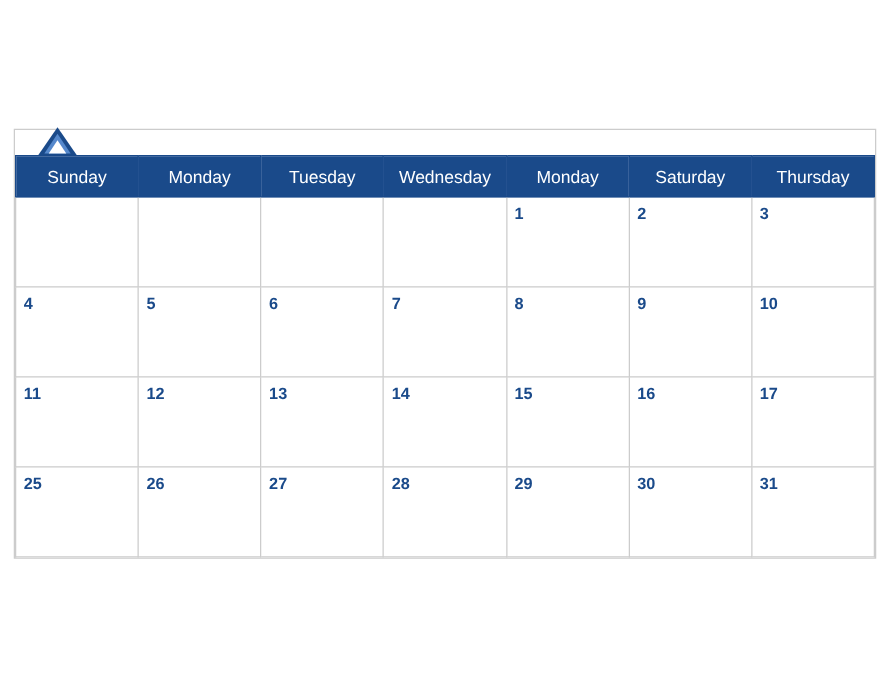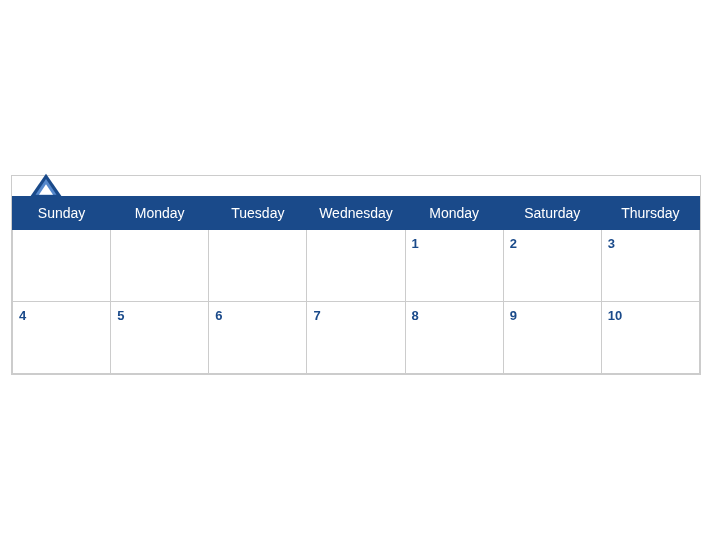--- a/index.html
+++ b/index.html
@@ -133,15 +133,33 @@
         </tr>
         <tr class="week-row">
           <td><span class="day-number">4</span></td>
           <td><span class="day-number">5</span></td>
           <td><span class="day-number">6</span></td>
           <td><span class="day-number">7</span></td>
           <td><span class="day-number">8</span></td>
           <td><span class="day-number">9</span></td>
           <td><span class="day-number">10</span></td>
         </tr>
+        <tr class="week-row">
+          <td><span class="day-number">11</span></td>
+          <td><span class="day-number">12</span></td>
+          <td><span class="day-number">13</span></td>
+          <td><span class="day-number">14</span></td>
+          <td><span class="day-number">15</span></td>
+          <td><span class="day-number">16</span></td>
+          <td><span class="day-number">17</span></td>
+        </tr>
+        <tr class="week-row">
+          <td><span class="day-number">25</span></td>
+          <td><span class="day-number">26</span></td>
+          <td><span class="day-number">27</span></td>
+          <td><span class="day-number">28</span></td>
+          <td><span class="day-number">29</span></td>
+          <td><span class="day-number">30</span></td>
+          <td><span class="day-number">31</span></td>
+        </tr>
       </tbody>
   </table>
 </div>
 
 </body></html>

